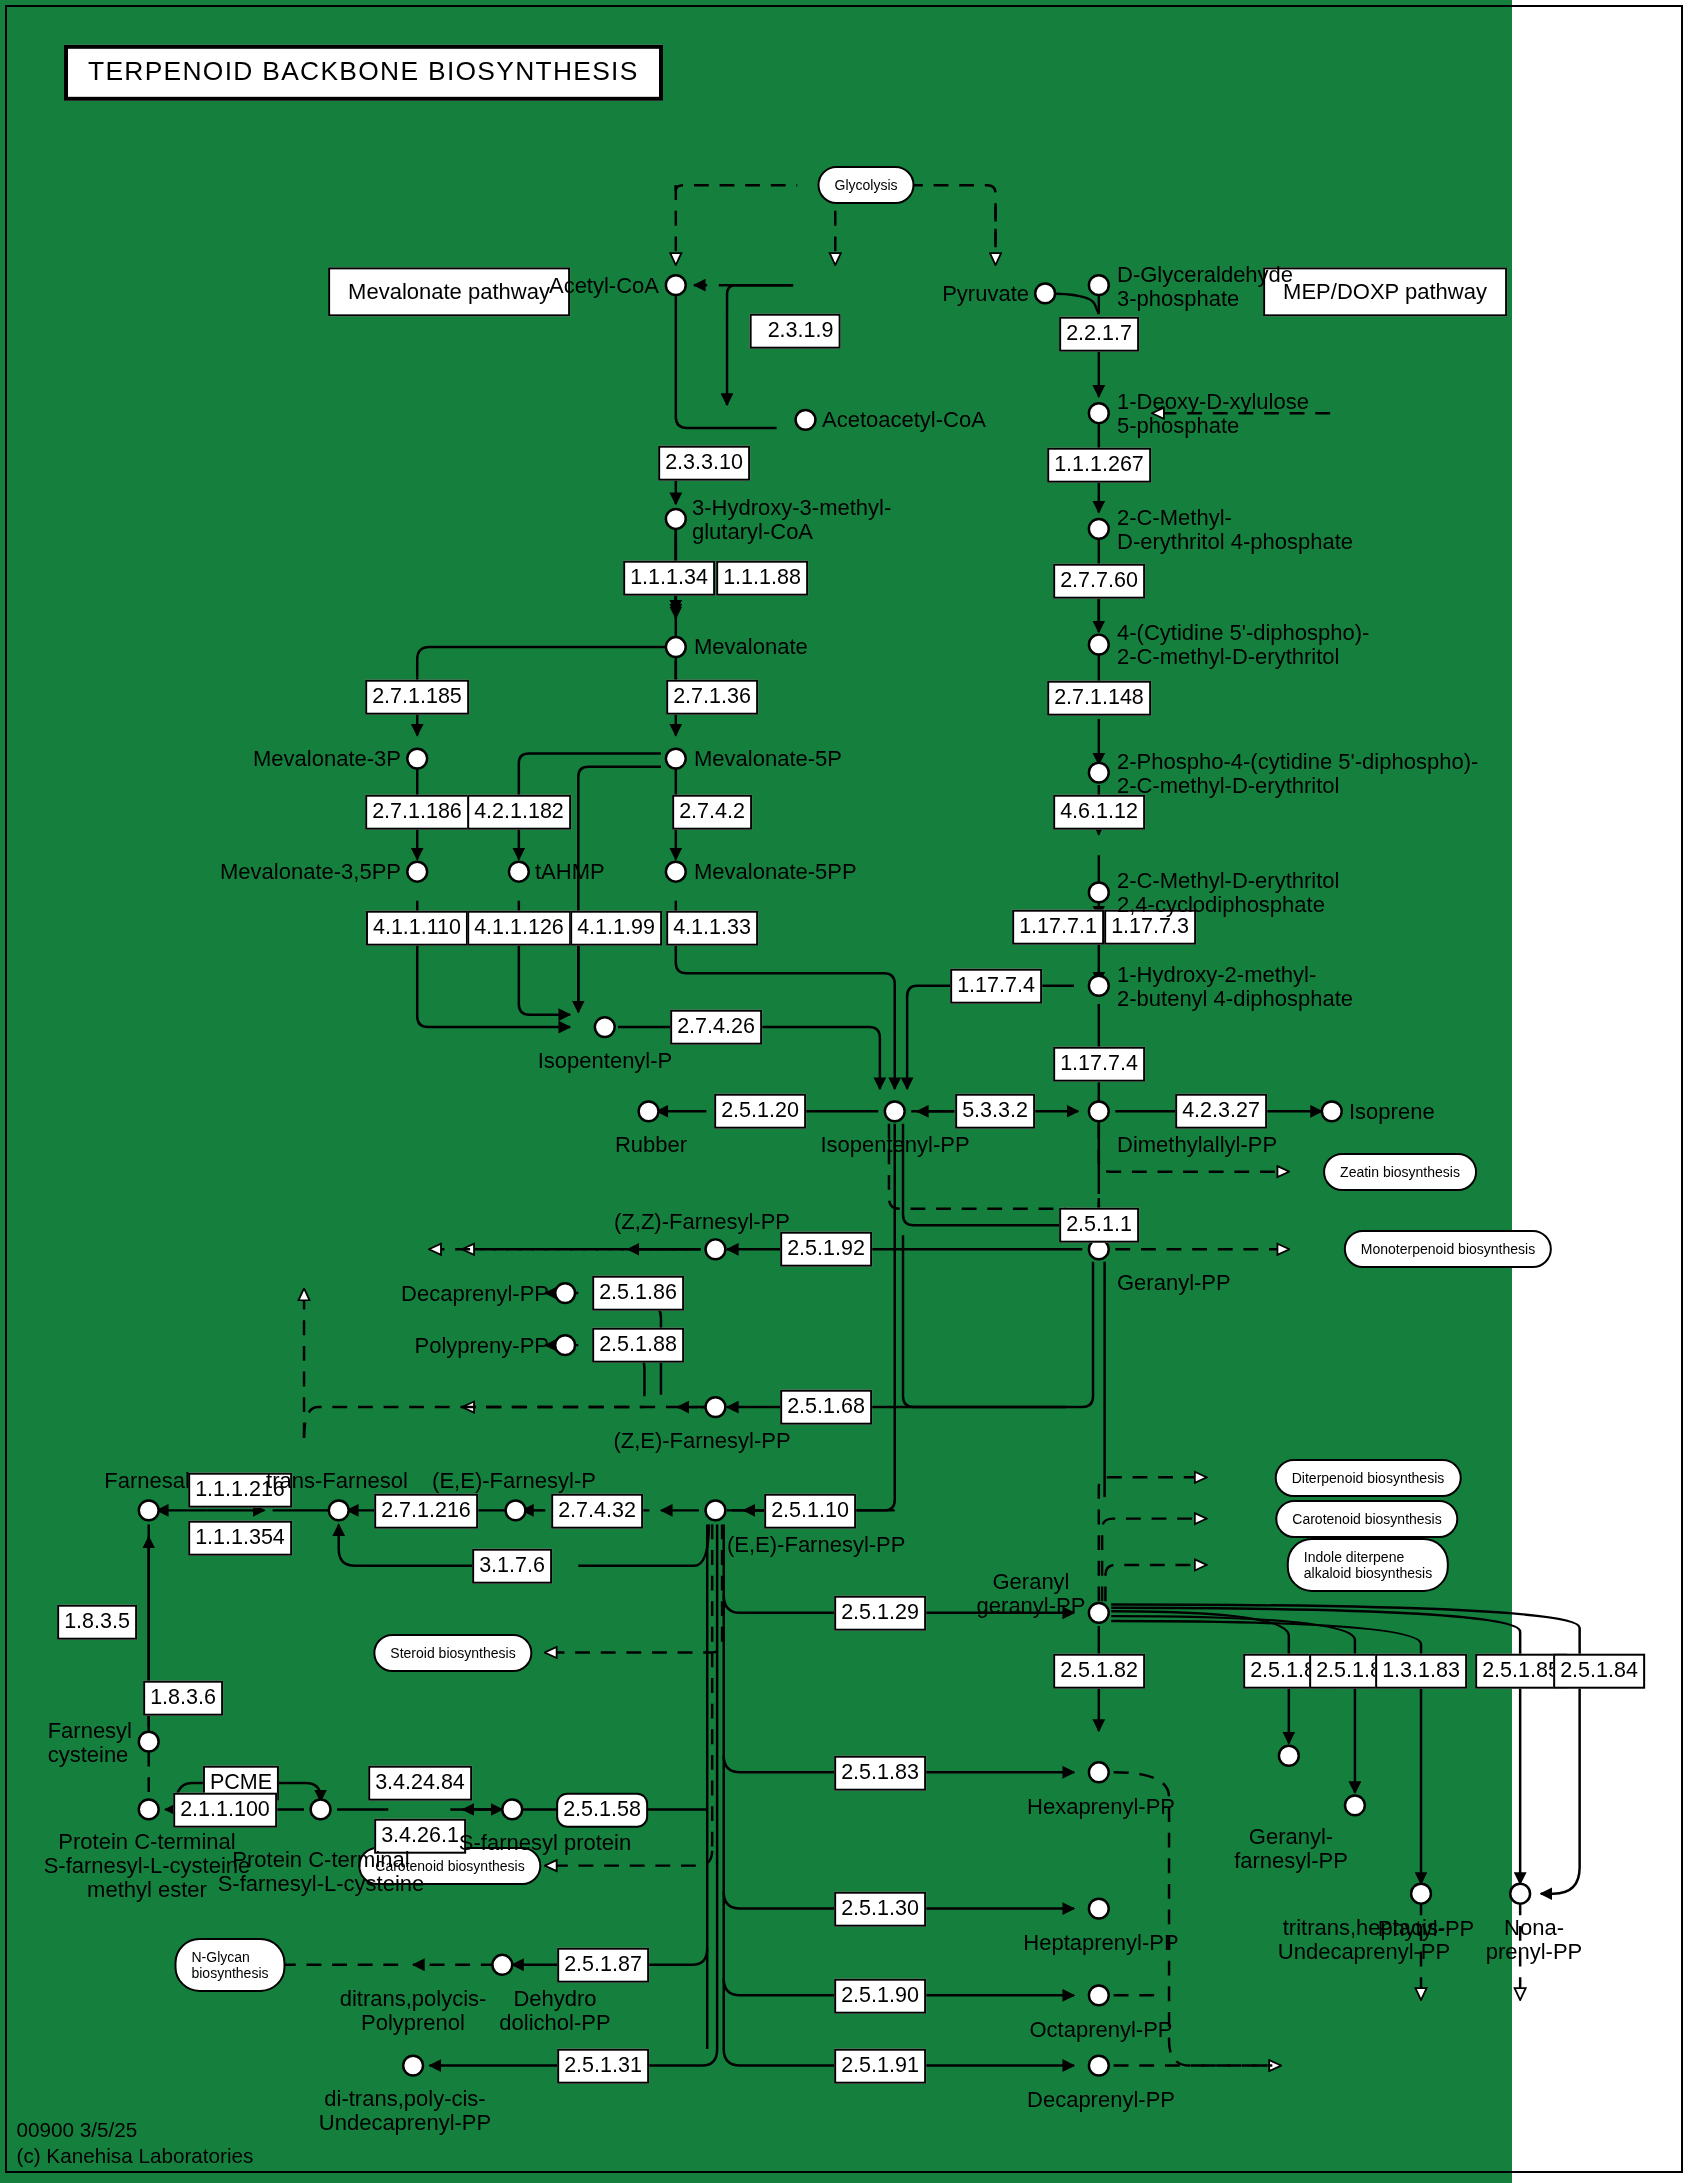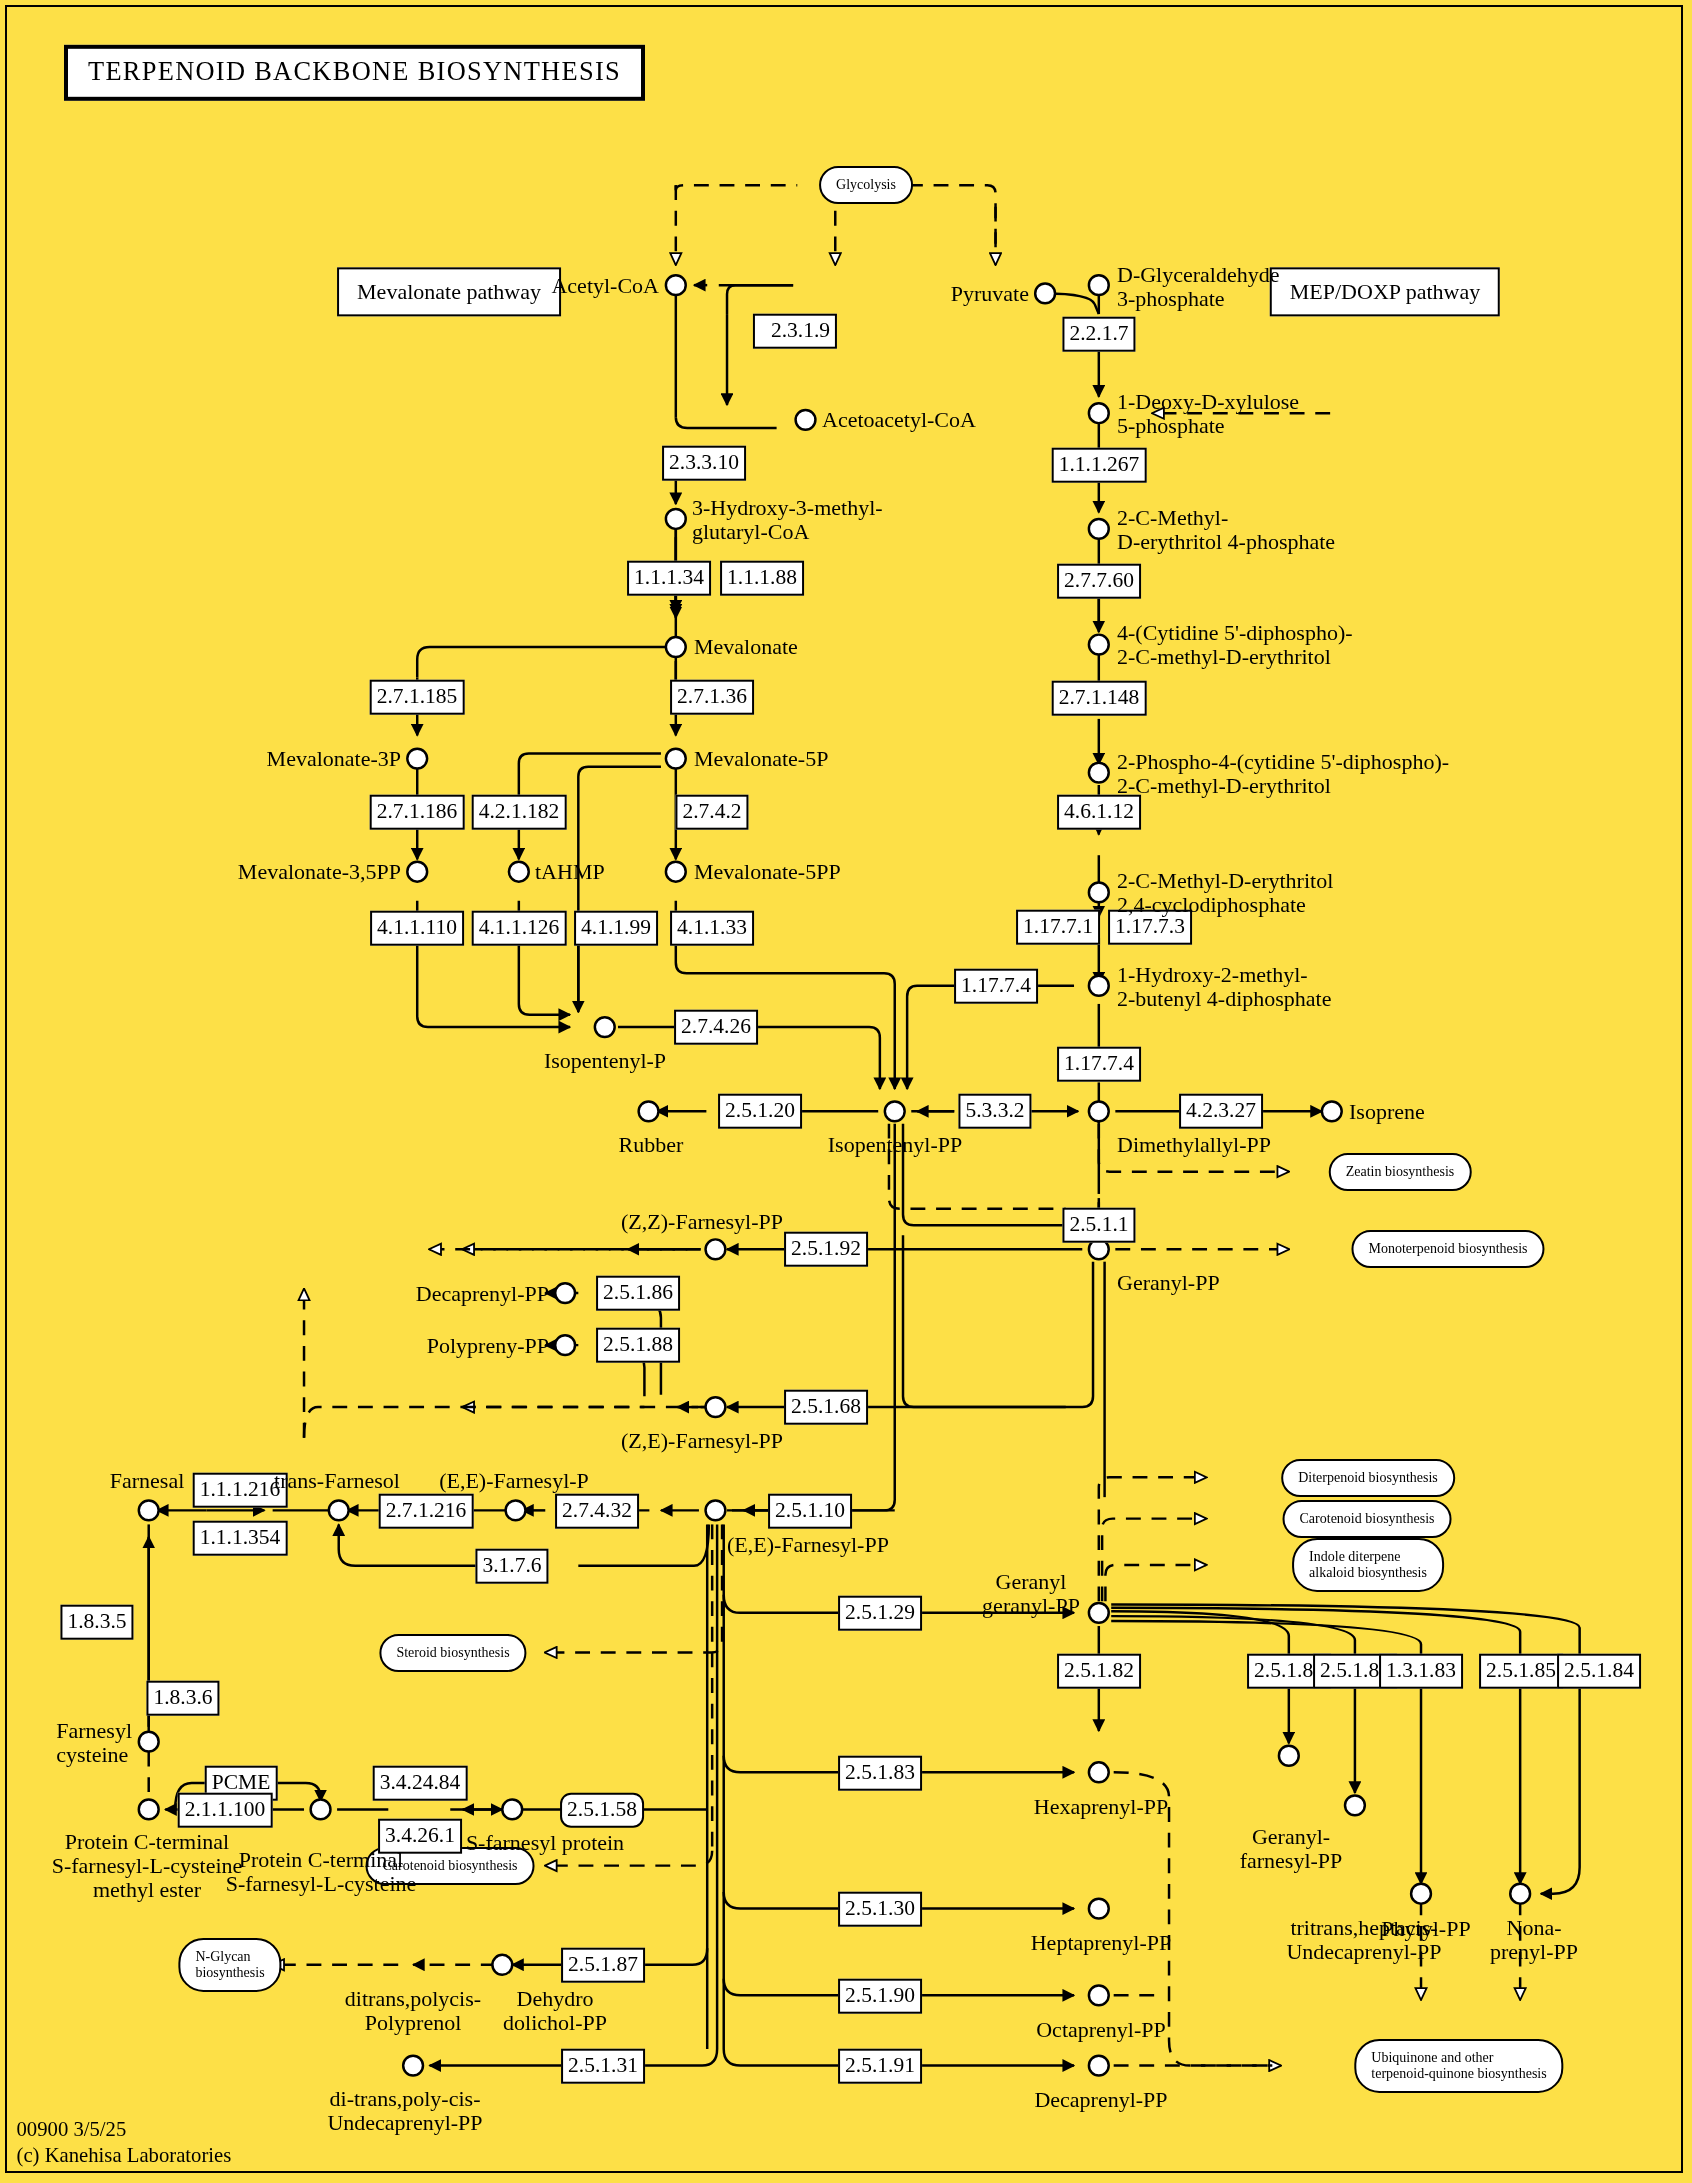--- a/index.html
+++ b/index.html
@@ -1,17 +1,17 @@
 <!DOCTYPE html>
 <html style="font-size:13.2px"><head>
 <meta charset="utf-8">
 <style>
   html,body{margin:0;padding:0;background:#fff;}
-  #page{position:relative;width:1692px;height:2183px;background:#fde047;
-        font-family:Liberation Serif, serif;}
+  #page{position:relative;width:1512px;height:2183px;background:#15803d;
+        font-family:Liberation Sans, sans-serif;}
   svg{position:absolute;left:0;top:0;width:1692px;height:2183px;overflow:visible;}
   .ln{stroke:#000;stroke-width:3;fill:none;}
   .lnd{stroke:#000;stroke-width:3;fill:none;stroke-dasharray:18 13;}
   .cpd{fill:#fff;stroke:#000;stroke-width:3;}
   .solidhead{fill:#000;stroke:none;}
   .ecbox{position:absolute;border:2.1px solid #000;background:#fff;
          font-size:21.5px;line-height:1;text-align:center;
          padding:4.1px 5px 5px 5px;white-space:nowrap;
          transform:translate(-50%,-50%);}
   .mapbox{position:absolute;border:2.5px solid #000;background:#fff;
@@ -289,22 +289,20 @@
   <div class="mapbox" style="left:1400px;top:1172px;">Zeatin biosynthesis</div>
   <div class="mapbox" style="left:1448px;top:1249px;">Monoterpenoid biosynthesis</div>
   <div class="mapbox" style="left:1368px;top:1478px;">Diterpenoid biosynthesis</div>
   <div class="mapbox" style="left:1367px;top:1519px;">Carotenoid biosynthesis</div>
   <div class="mapbox" style="left:1368px;top:1565px;white-space:pre;">Indole diterpene
 alkaloid biosynthesis</div>
   <div class="mapbox" style="left:453px;top:1653px;">Steroid biosynthesis</div>
   <div class="mapbox" style="left:450px;top:1866px;">Carotenoid biosynthesis</div>
   <div class="mapbox" style="left:230px;top:1965px;white-space:pre;">N-Glycan
 biosynthesis</div>
-  <div class="mapbox" style="left:1459px;top:2066px;white-space:pre;">Ubiquinone and other
-terpenoid-quinone biosynthesis</div>
 
   <div class="ecbox" style="left:795px;top:331px;padding-left:16px;">2.3.1.9</div>
   <div class="ecbox" style="left:704px;top:463px;">2.3.3.10</div>
   <div class="ecbox" style="left:669px;top:578px;">1.1.1.34</div>
   <div class="ecbox" style="left:762px;top:578px;">1.1.1.88</div>
   <div class="ecbox" style="left:417px;top:697px;">2.7.1.185</div>
   <div class="ecbox" style="left:712px;top:697px;">2.7.1.36</div>
   <div class="ecbox" style="left:417px;top:812px;">2.7.1.186</div>
   <div class="ecbox" style="left:519px;top:812px;">4.2.1.182</div>
   <div class="ecbox" style="left:712px;top:812px;">2.7.4.2</div>

